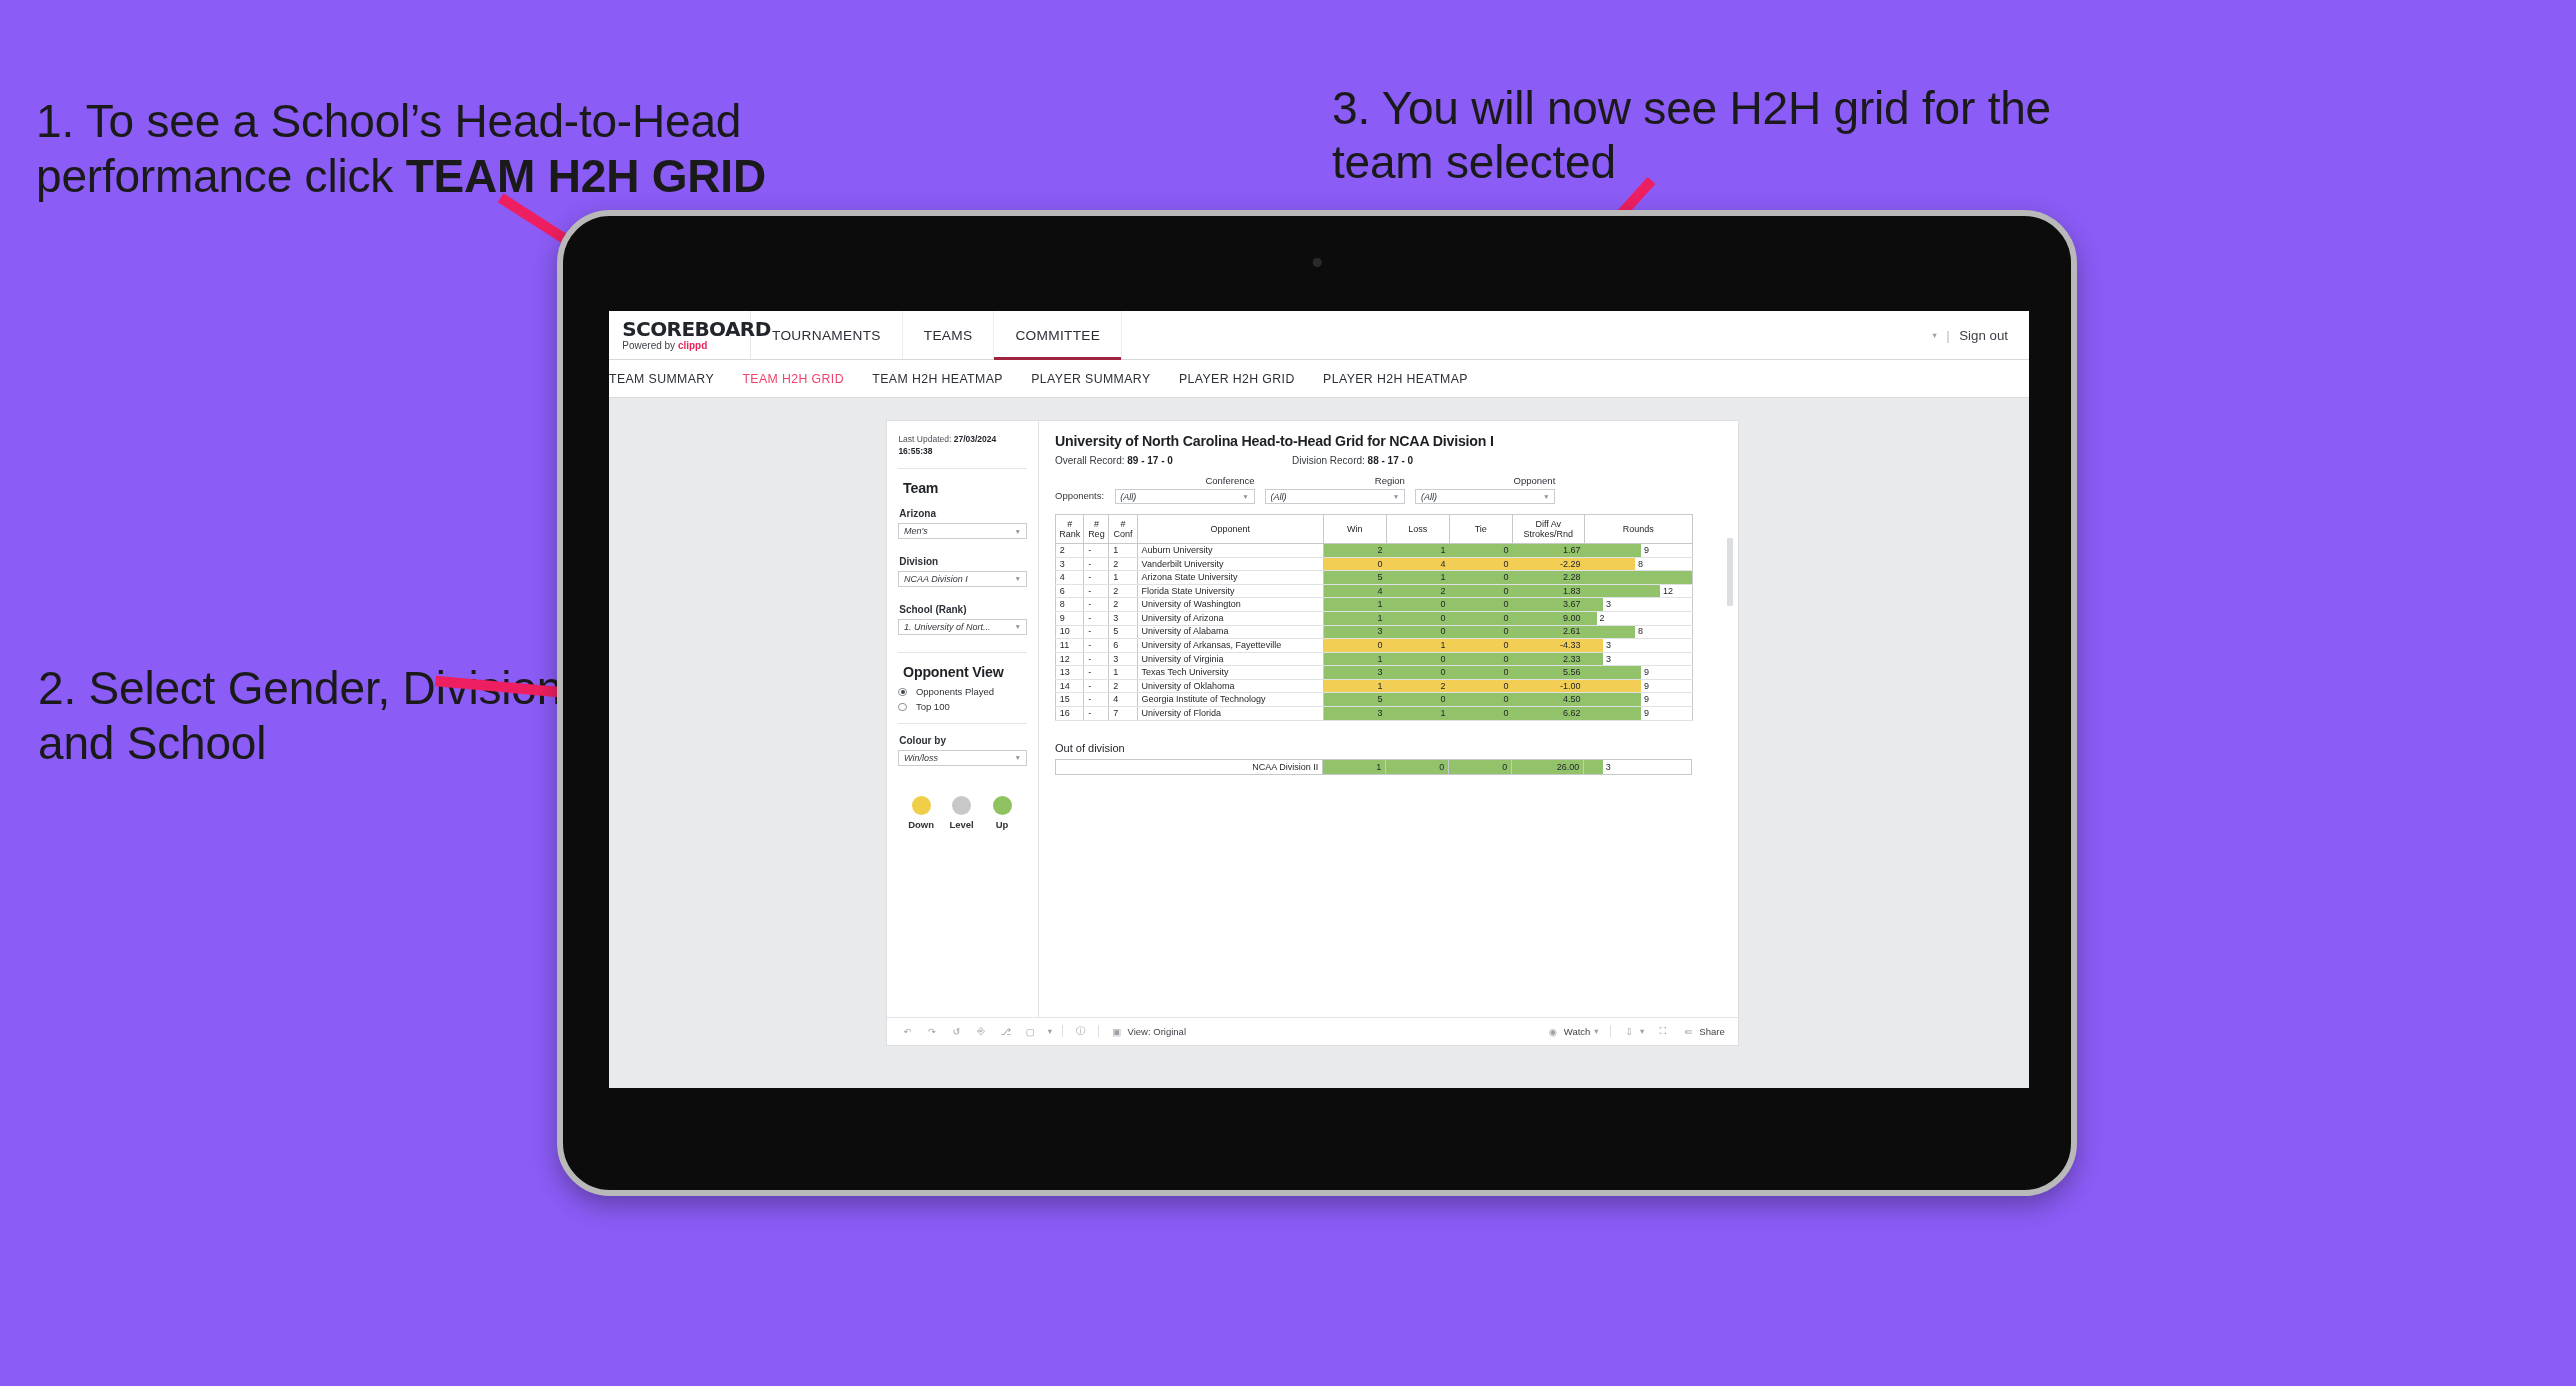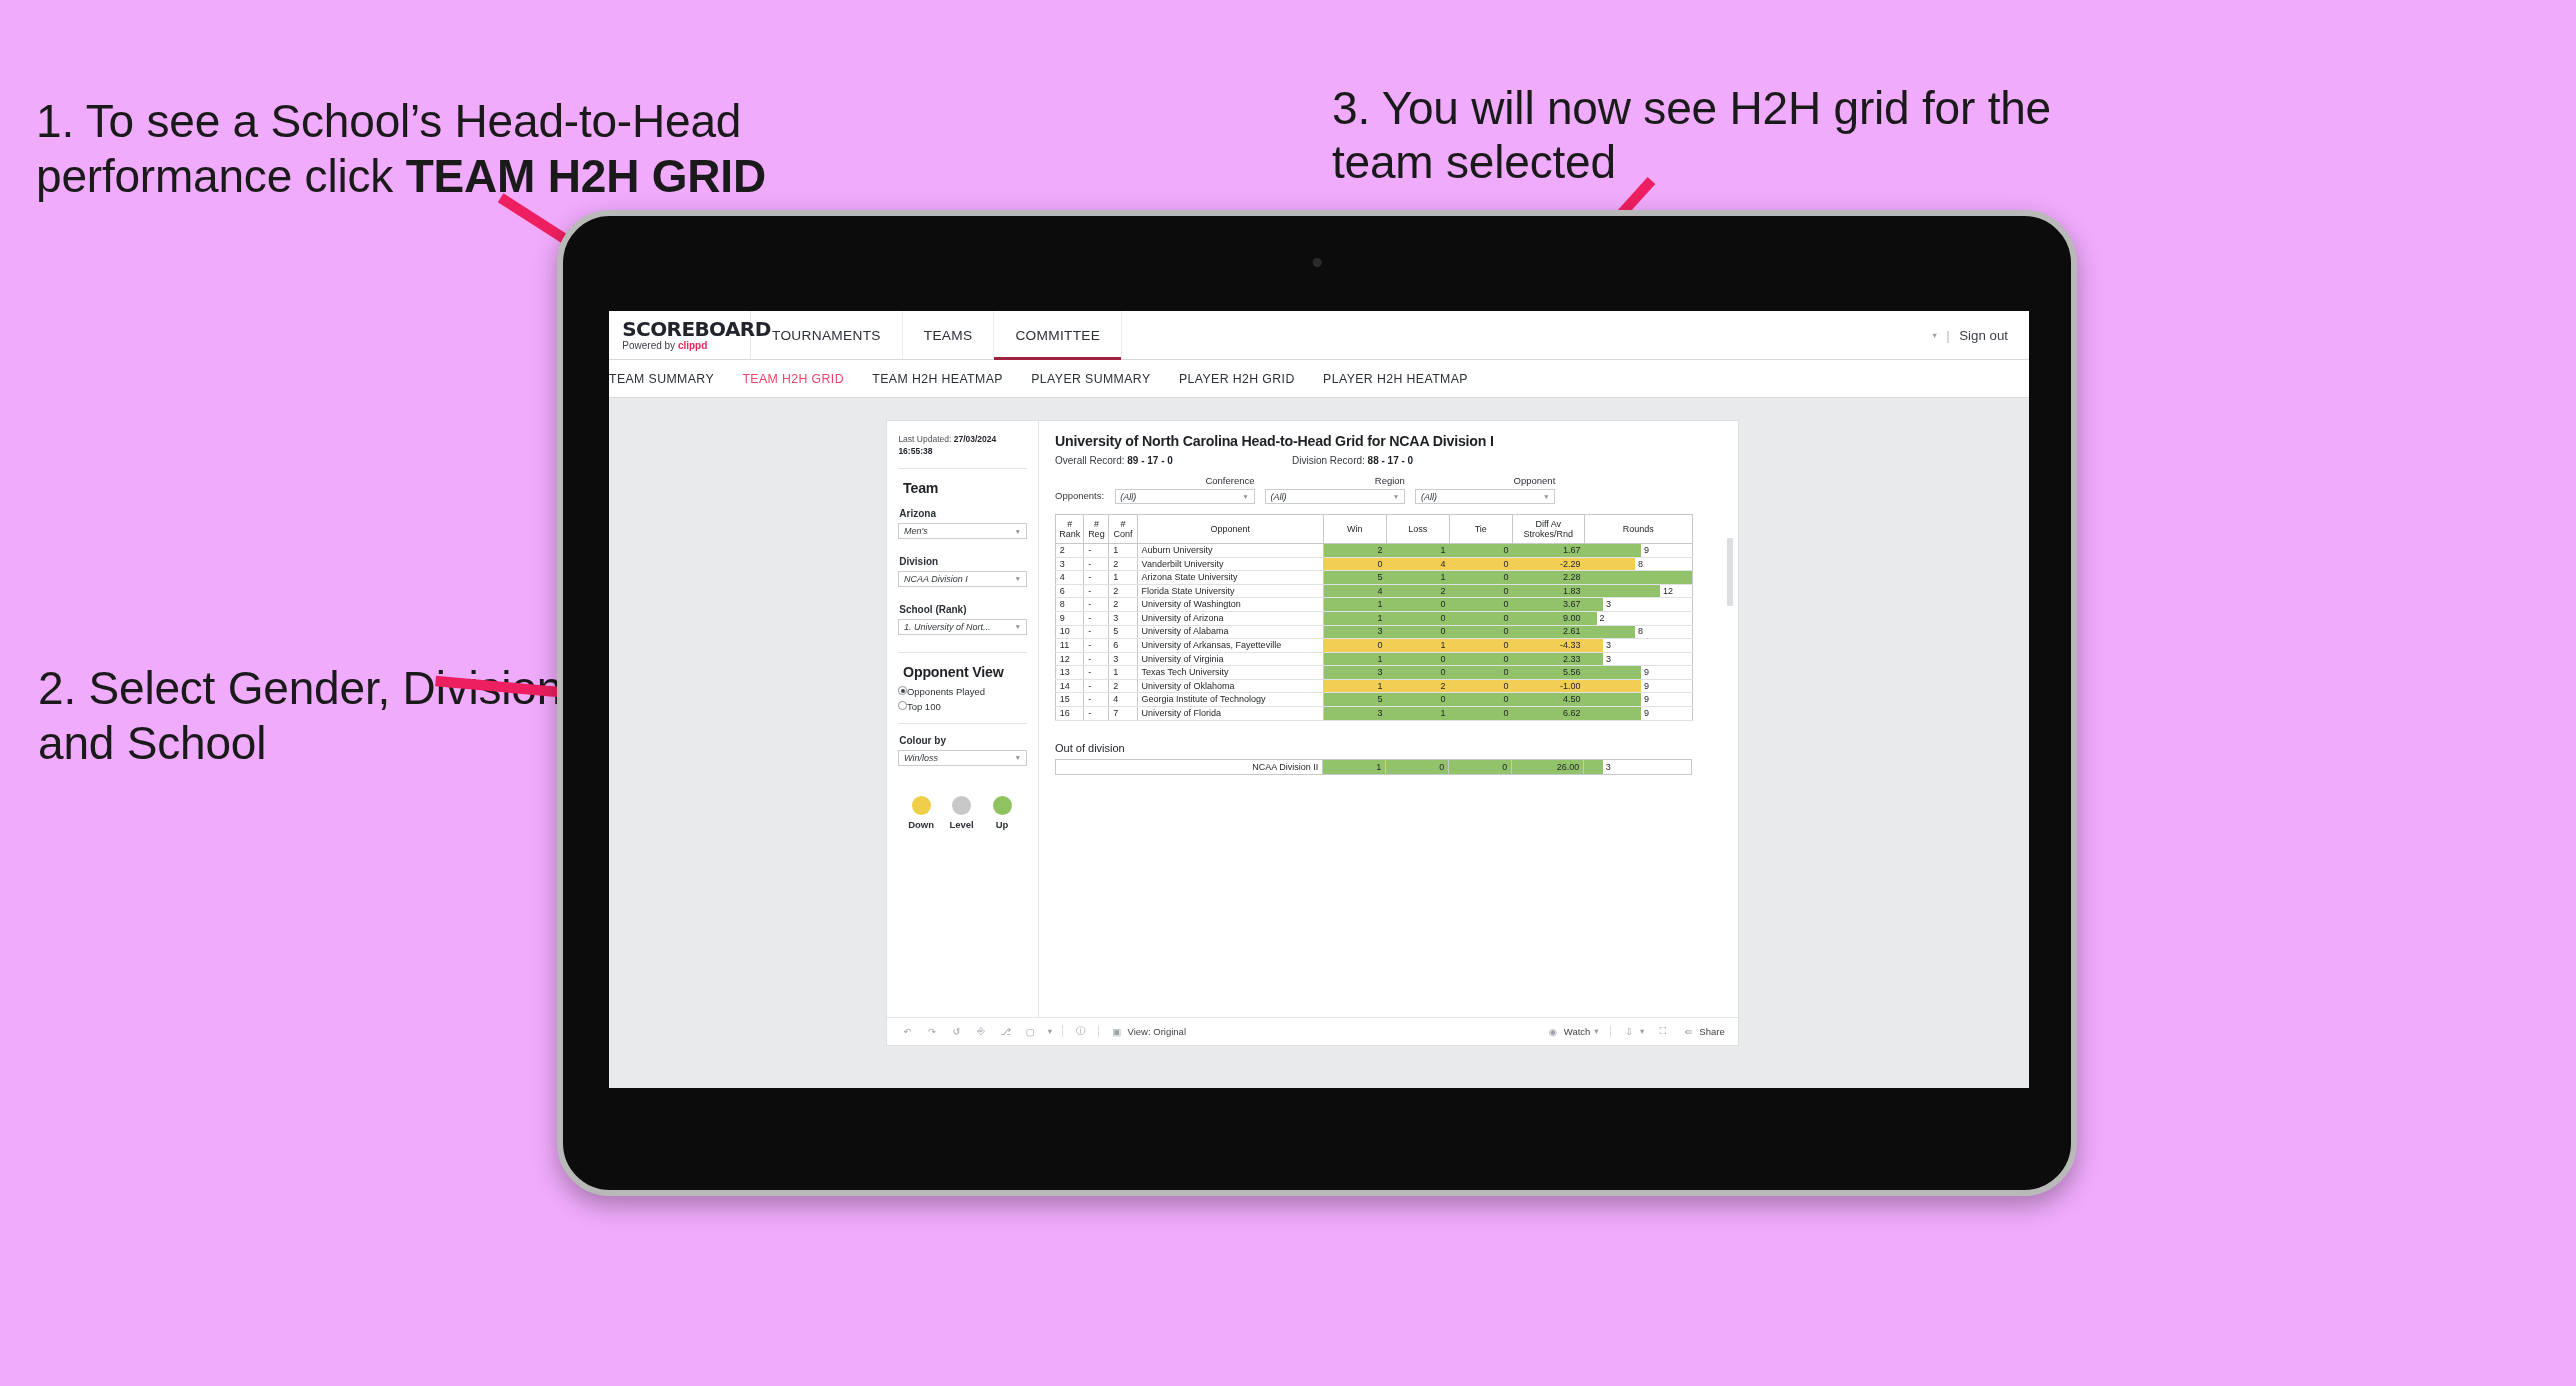--- a/index.html
+++ b/index.html
@@ -4,21 +4,21 @@
 <title>Scoreboard Team H2H Grid Tutorial</title>
 <style>
   * { box-sizing: border-box; }
   html, body {
     margin: 0; padding: 0;
     width: 2576px; height: 1386px;
     background: #ffffff;
     font-family: "Liberation Sans", sans-serif;
     overflow: hidden;
   }
-  #stage { position: relative; width: 2576px; height: 1386px; background:#f0abfc; }
+  #stage { position: relative; width: 2576px; height: 1386px; background:#8b5cf6; }
 
   
   .annot {
     position: absolute;
     color: #1a1a1a;
     font-size: 46px;
     line-height: 1.18;
     font-weight: 400;
     letter-spacing: -0.2px;
     white-space: pre-line;
@@ -128,21 +128,21 @@
   .field-label { font-size: 10px; font-weight:700; color:#2b2f36; margin: 0 0 3.8px 0.9px; }
   .sel {
     height: 16px; border:0.9px solid #c9ccd0; background:#fff;
     display:flex; align-items:center; padding: 0 4.7px;
     font-size: 9px; color:#33373c; position:relative;
     cursor:pointer;
   }
   .sel .val { flex:1; overflow:hidden; white-space:nowrap; text-overflow:ellipsis;font-style:italic; }
   .sel .caret { font-size:6.6px; color:#8a9097; margin-left:3.8px; }
   .field { margin-bottom: 17px; }
-  .radio-row { display:flex; align-items:flex-start; gap:0; margin-bottom:3.8px; cursor:pointer; }
+  .radio-row { display:flex; align-items:center; gap:9px; margin-bottom:3.8px; cursor:pointer; }
   .radio {
     width:8.5px; height:8.5px; border-radius:50%;
     border:0.9px solid #8d9298; background:#fff;
     display:flex; align-items:center; justify-content:center; flex:none;
   }
   .radio.on::after { content:""; width:3.8px; height:3.8px; border-radius:50%; background:#44484d; }
   .radio-row span { font-size:9.5px; color:#2f3337; }
   .legend-row { display:flex; justify-content:space-between; padding: 13.3px 7.6px 0 5.7px; }
   .legend-item { text-align:center; width: 34px; }
   .dot { width:19px; height:19px; border-radius:50%; margin: 0 auto 3.8px auto; }

